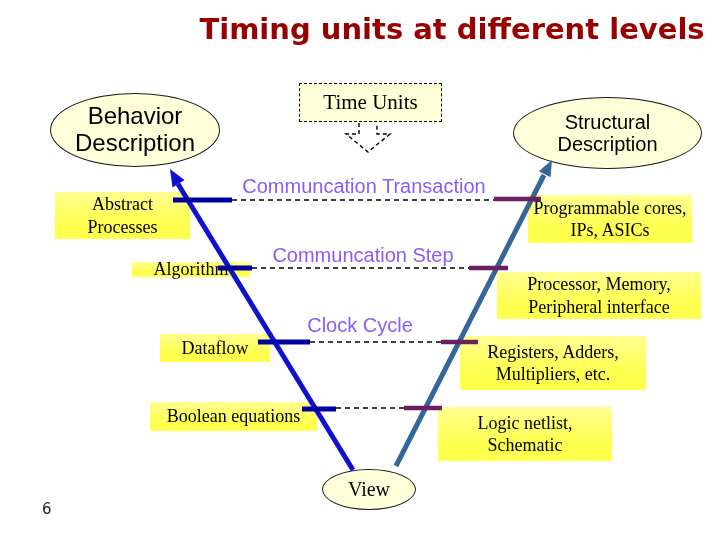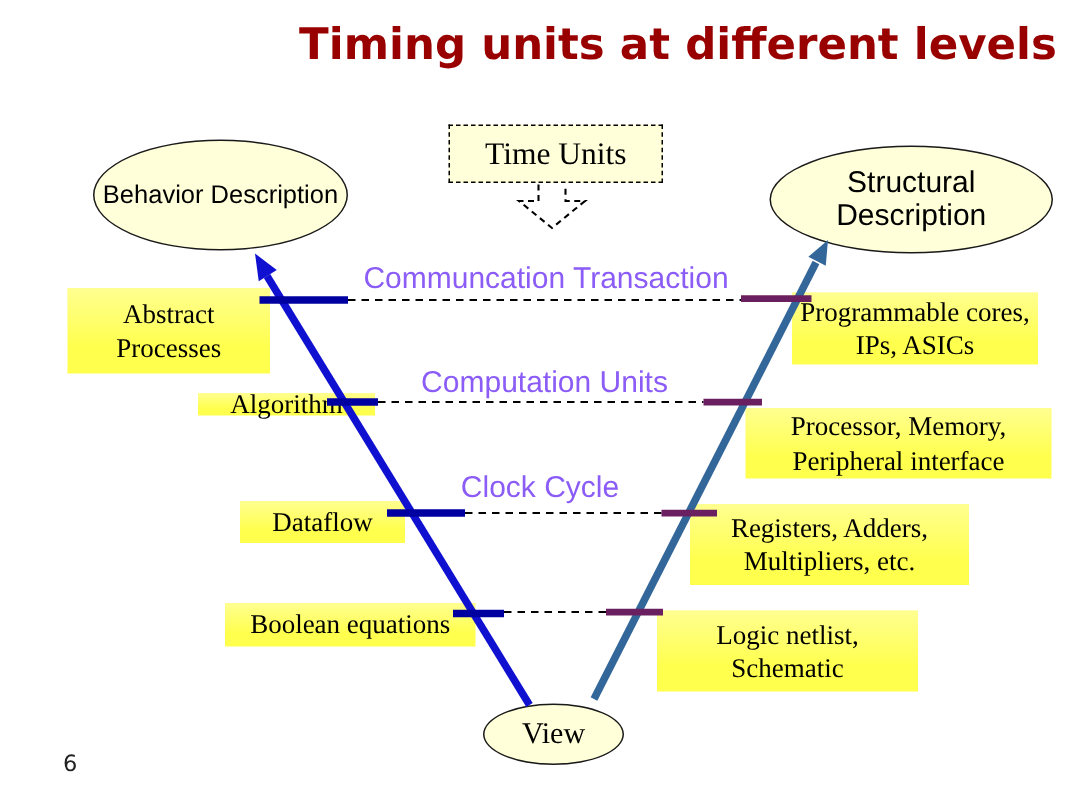--- a/index.html
+++ b/index.html
@@ -14,35 +14,35 @@
     letter-spacing:0px;
   }
   .overlay{position:absolute;left:0;top:0;width:720px;height:540px;z-index:3;pointer-events:none;}
 
   .node{
     position:absolute;display:flex;align-items:center;justify-content:center;
     text-align:center;background:var(--node-fill,#FFFFD9);
     border:1.3px solid #1a1a1a;color:#000;z-index:2;line-height:1.12;
   }
   .ellipse{border-radius:50%;}
-  .behavior{left:62px;top:93px;width:168px;height:72px;font-size:17px;}
+  .behavior{left:50px;top:93px;width:168px;height:72px;font-size:24px;}
   .structural{left:513px;top:97px;width:187px;height:70px;font-size:20px;}
   .view{left:322px;top:469px;width:92px;height:39px;font-size:20px;font-family:Liberation Serif, serif;}
   .timeunits{
     left:299px;top:83px;width:141px;height:37px;
     border:1.6px dashed #000;font-family:"Liberation Serif",serif;font-size:21px;
   }
 
   .ylabel{
     position:absolute;display:flex;align-items:center;justify-content:center;
     text-align:center;color:#000;font-family:"Liberation Serif",serif;font-size:18px;
     background:linear-gradient(180deg, rgba(255,255,255,0.38), rgba(255,255,255,0) 70%), var(--label-fill,#FFFF4D);
     z-index:1;line-height:1.25;
   }
-  .abstract{left:45px;top:192px;width:135px;height:57px;}
+  .abstract{left:55px;top:192px;width:135px;height:47px;}
   .algorithm{left:100px;top:262px;width:118px;height:15px;margin-left:32px;}
   .dataflow{left:160px;top:334px;width:110px;height:28px;}
   .boolean{left:150px;top:402px;width:167px;height:29px;}
   .programmable{left:528px;top:195px;width:164px;height:48px;}
   .processor{left:497px;top:272px;width:204px;height:47px;}
   .registers{left:460px;top:336px;width:186px;height:54px;}
   .logic{left:438px;top:407px;width:174px;height:54px;}
 
   .clabel{
     position:absolute;text-align:center;color:#8b5cf6;font-size:20px;z-index:2;
@@ -117,21 +117,21 @@
     <span>Algorithm</span>
   </div>
   <div class="ylabel dataflow">
     <span>Dataflow</span>
   </div>
   <div class="ylabel boolean">
     <span>Boolean equations</span>
   </div>
 
   <div class="clabel c1">Communcation Transaction</div>
-  <div class="clabel c2">Computation Units</div>
+  <div class="clabel c2">Communcation Step</div>
   <div class="clabel c3">Clock Cycle</div>
 
   <div class="ylabel programmable">
     <span>Programmable cores, IPs, ASICs</span>
   </div>
   <div class="ylabel processor">
     <span>Processor, Memory, Peripheral interface</span>
   </div>
   <div class="ylabel registers">
     <span>Registers, Adders, Multipliers, etc.</span>

